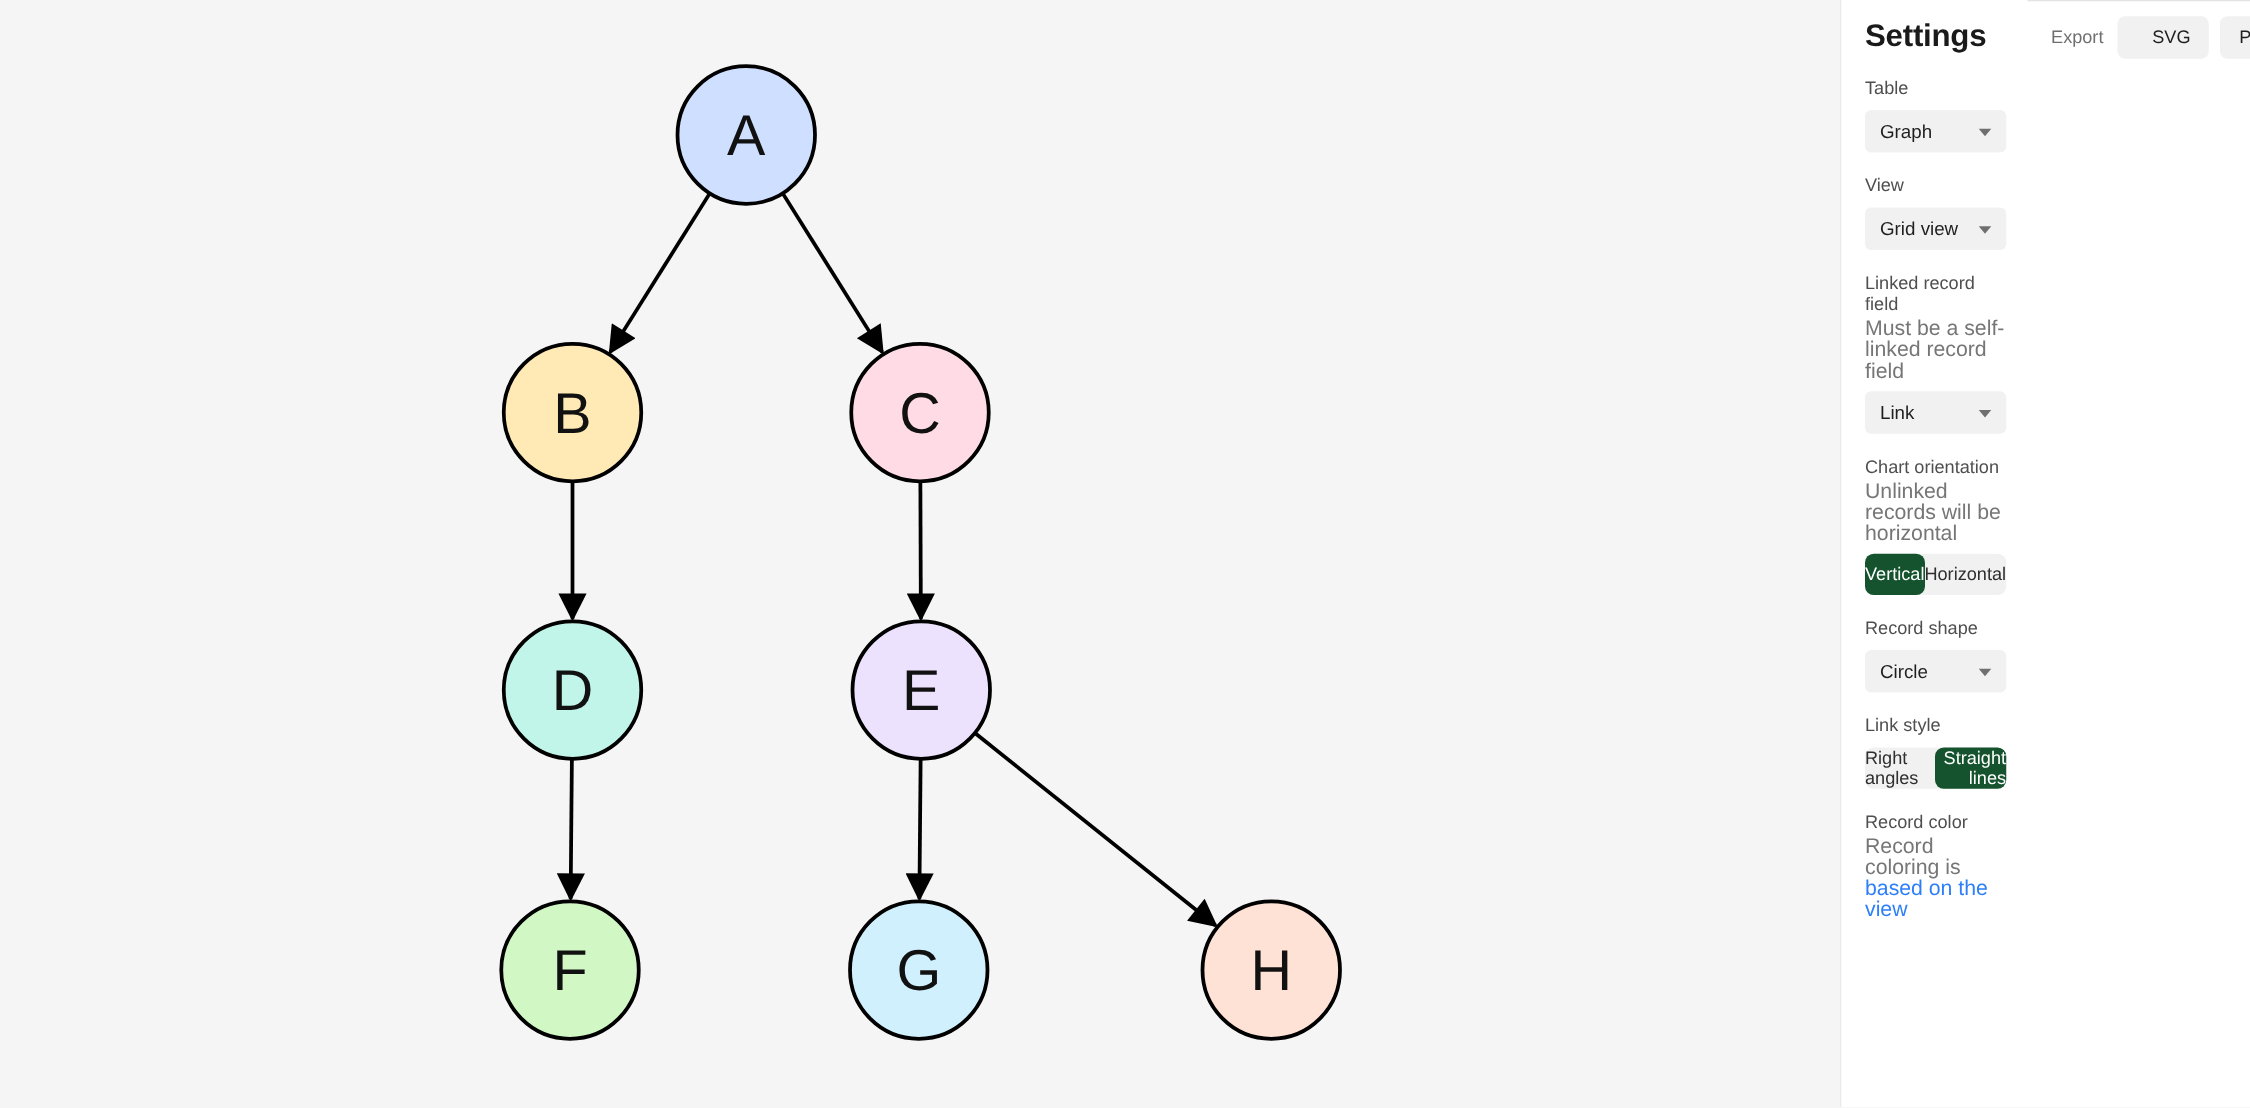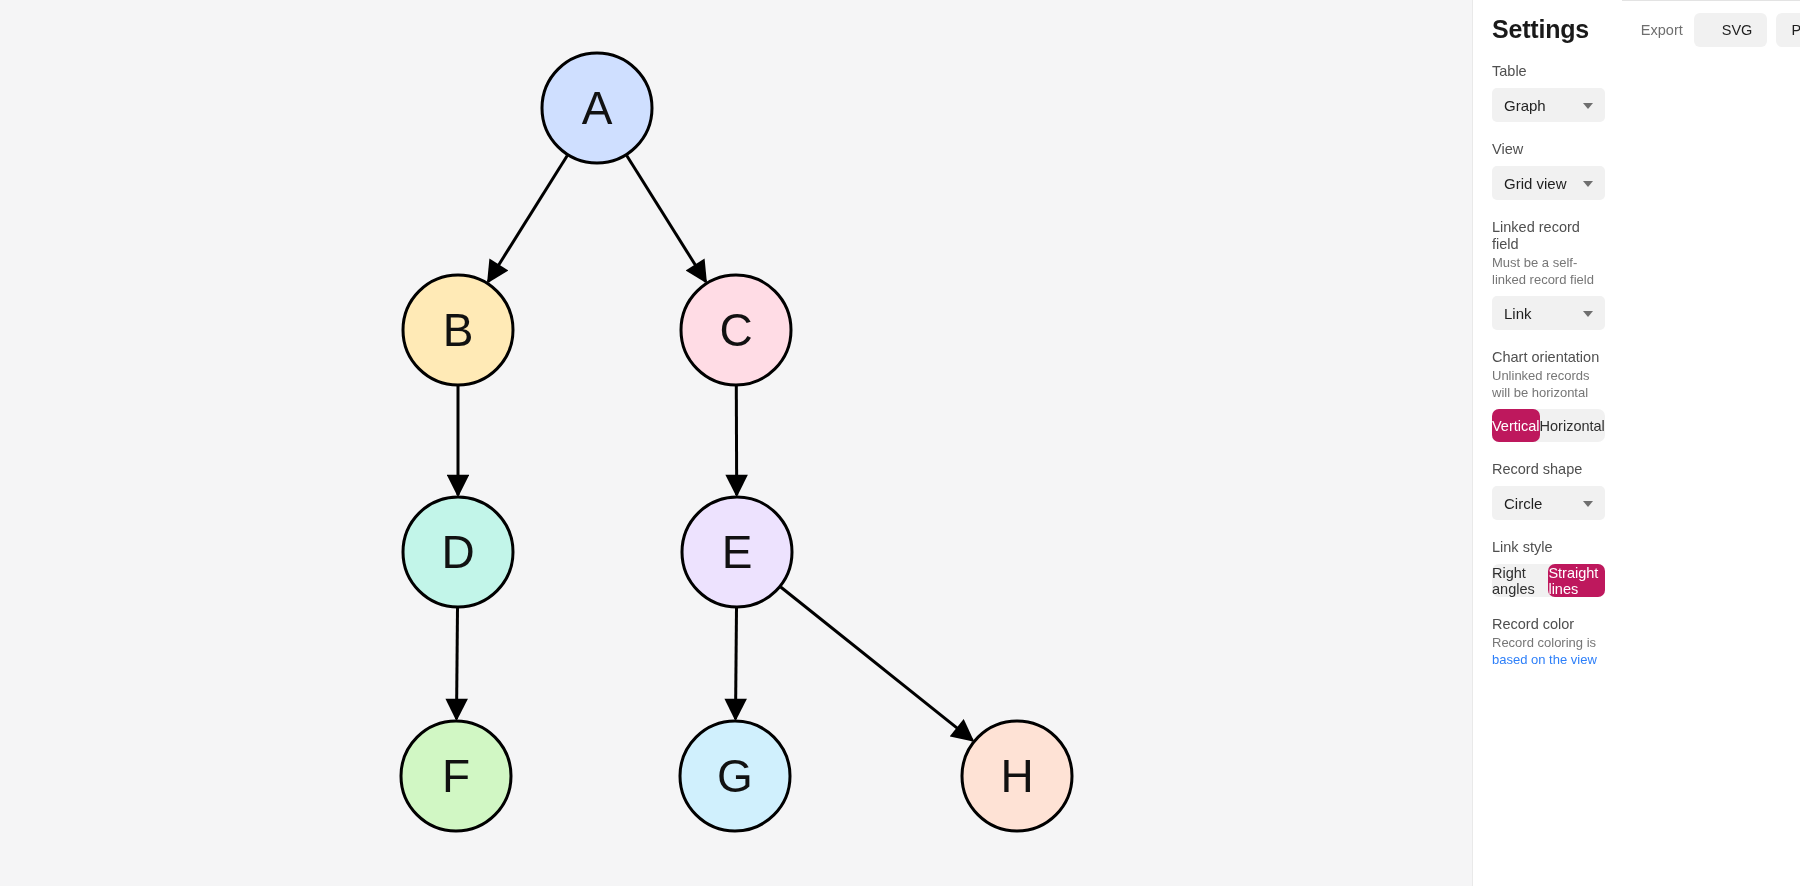--- a/index.html
+++ b/index.html
@@ -42,21 +42,21 @@
     color: #1a1a1a;
     letter-spacing: -0.2px;
   }
   .section { margin-top: 19px; }
   .label {
     font-size: 14.5px;
     line-height: 17px;
     color: #4f4f4f;
   }
   .help {
-    font-size: 13px;
+    font-size: 17px;
     line-height: 17px;
     color: #767676;
     margin-top: 1px;
   }
   .help a { color: #2d7ff9; text-decoration: none; cursor: pointer; }
 
   .select {
     margin-top: 8px;
     height: 34px;
     background: #f1f1f1;
@@ -90,21 +90,21 @@
   .seg {
     flex: 1;
     display: flex;
     align-items: center;
     justify-content: center;
     font-size: 14.5px;
     color: #2e2e2e;
     border-radius: 7px;
     cursor: pointer;
   }
-  .seg.selected { background: #be185d; color: #ffffff; }
+  .seg.selected { background: #14532d; color: #ffffff; text-align: right; }
 
   .panel-footer {
     border-top: 1px solid #e3e3e3;
     height: 58px;
     display: flex;
     align-items: center;
     padding: 0 17px 0 19px;
     flex: none;
   }
   .export-label { font-size: 14.5px; color: #6f6f6f; }

